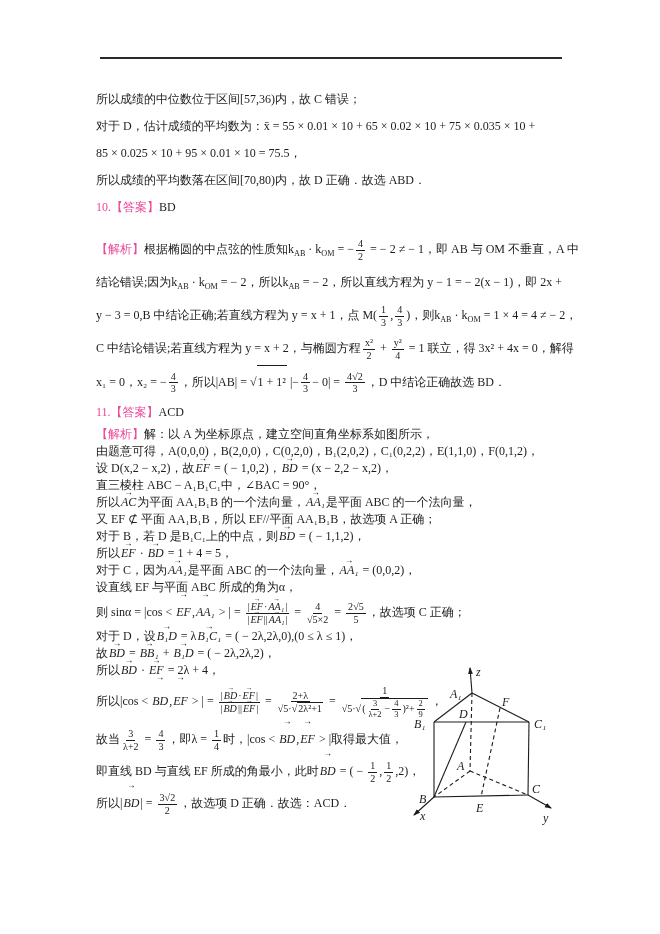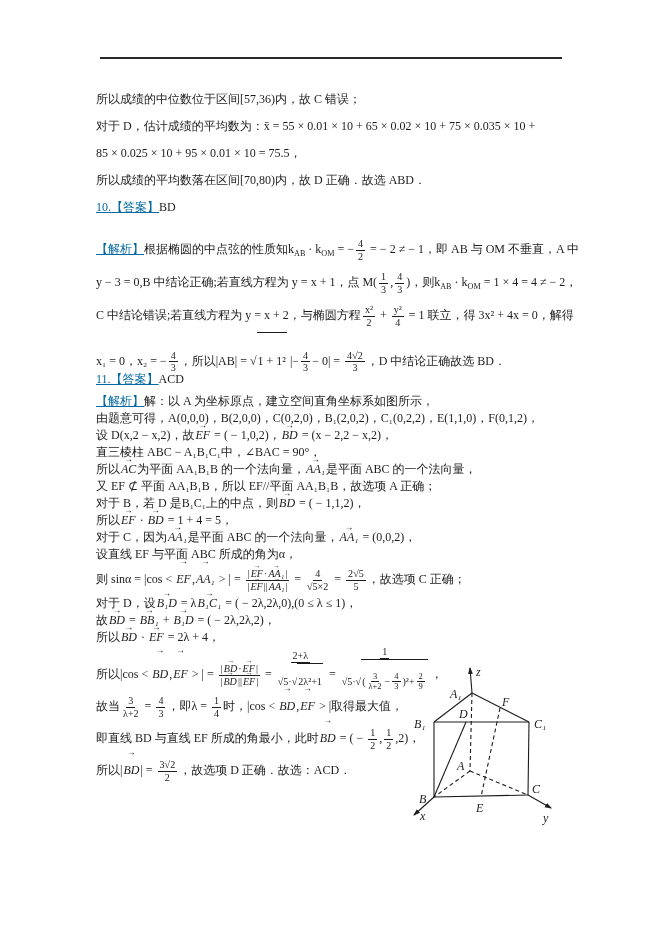--- a/index.html
+++ b/index.html
@@ -21,36 +21,36 @@
     padding-top:6px;
   }
   .ln{white-space:nowrap;}
   .g9 {height:27px;line-height:27px;}
   .ans{height:27px;line-height:27px;margin-bottom:12px;}
   .g10{height:33px;line-height:33px;}
   .ans2{height:28px;line-height:28px;}
   .g11{height:17px;line-height:17px;}
   .fm {height:32px;line-height:32px;}
   .fm2{height:44px;line-height:44px;}
-  .blue{color:#0369a1;text-decoration:underline;}
+  .blue{color:#ec4899;}
   sub{font-size:0.68em;}
   .vec{position:relative;display:inline-block;padding:0 1px;font-style:italic;}
   .vec::before{
     content:"→";position:absolute;top:-0.70em;left:50%;
     transform:translateX(-50%);font-size:0.72em;line-height:1;
   }
   .frac{
     display:inline-flex;flex-direction:column;align-items:center;
     text-align:center;vertical-align:middle;
     font-size:0.84em;line-height:1.15;margin:0 2px;
   }
   .frac .num{border-bottom:1px solid currentColor;padding:0 2px;}
   .frac .den{padding:0 1px;}
   .sqrt{display:inline-flex;align-items:center;}
-  .sqrt .cnt{border-top:1px solid currentColor;padding:12px 1px;font-family:Liberation Serif, serif;}
+  .sqrt .cnt{border-top:1px solid currentColor;padding:0 1px;font-family:Liberation Serif, serif;}
   .figure{position:absolute;left:405px;top:648px;}
   .figure text{
     font-family:"Liberation Serif","DejaVu Serif",serif;
     font-style:italic;font-size:12px;fill:#1c1c1c;
   }
 </style>
 </head>
 <body>
 
 <div class="page">
@@ -58,20 +58,21 @@
   <div class="content" id="lines">
       <div class="ln g9"><span>所以成绩的中位数位于区间[57,36)内，故 C 错误；</span></div>
       <div class="ln g9"><span>对于 D，估计成绩的平均数为：x̄ = 55 × 0.01 × 10 + 65 × 0.02 × 10 + 75 × 0.035 × 10 +</span></div>
       <div class="ln g9"><span>85 × 0.025 × 10 + 95 × 0.01 × 10 = 75.5，</span></div>
       <div class="ln g9"><span>所以成绩的平均数落在区间[70,80)内，故 D 正确．故选 ABD．</span></div>
       <div class="ln ans"><span class="blue">10.【答案】</span><span>BD</span></div>
       <div class="ln g10"><span class="blue">【解析】</span><span>根据椭圆的中点弦的性质知</span><span>k</span><sub>AB</sub><span> · </span><span>k</span><sub>OM</sub><span> = −</span><span class="frac">
           <span class="num">4</span>
           <span class="den">2</span>
         </span><span> = − 2 ≠ − 1，即 AB 与 OM 不垂直，A 中</span></div>
+      <div class="ln g10"><span>结论错误;因为</span><span>k</span><sub>AB</sub><span> · </span><span>k</span><sub>OM</sub><span> = − 2，所以</span><span>k</span><sub>AB</sub><span> = − 2，所以直线方程为 y − 1 = − 2(x − 1)，即 2x +</span></div>
       <div class="ln g10"><span>y − 3 = 0,B 中结论正确;若直线方程为 y = x + 1，点 M(</span><span class="frac">
           <span class="num">1</span>
           <span class="den">3</span>
         </span><span>,</span><span class="frac">
           <span class="num">4</span>
           <span class="den">3</span>
         </span><span>)，则</span><span>k</span><sub>AB</sub><span> · </span><span>k</span><sub>OM</sub><span> = 1 × 4 = 4 ≠ − 2，</span></div>
       <div class="ln g10"><span>C 中结论错误;若直线方程为 y = x + 2，与椭圆方程</span><span class="frac">
           <span class="num">x²</span>
           <span class="den">2</span>

